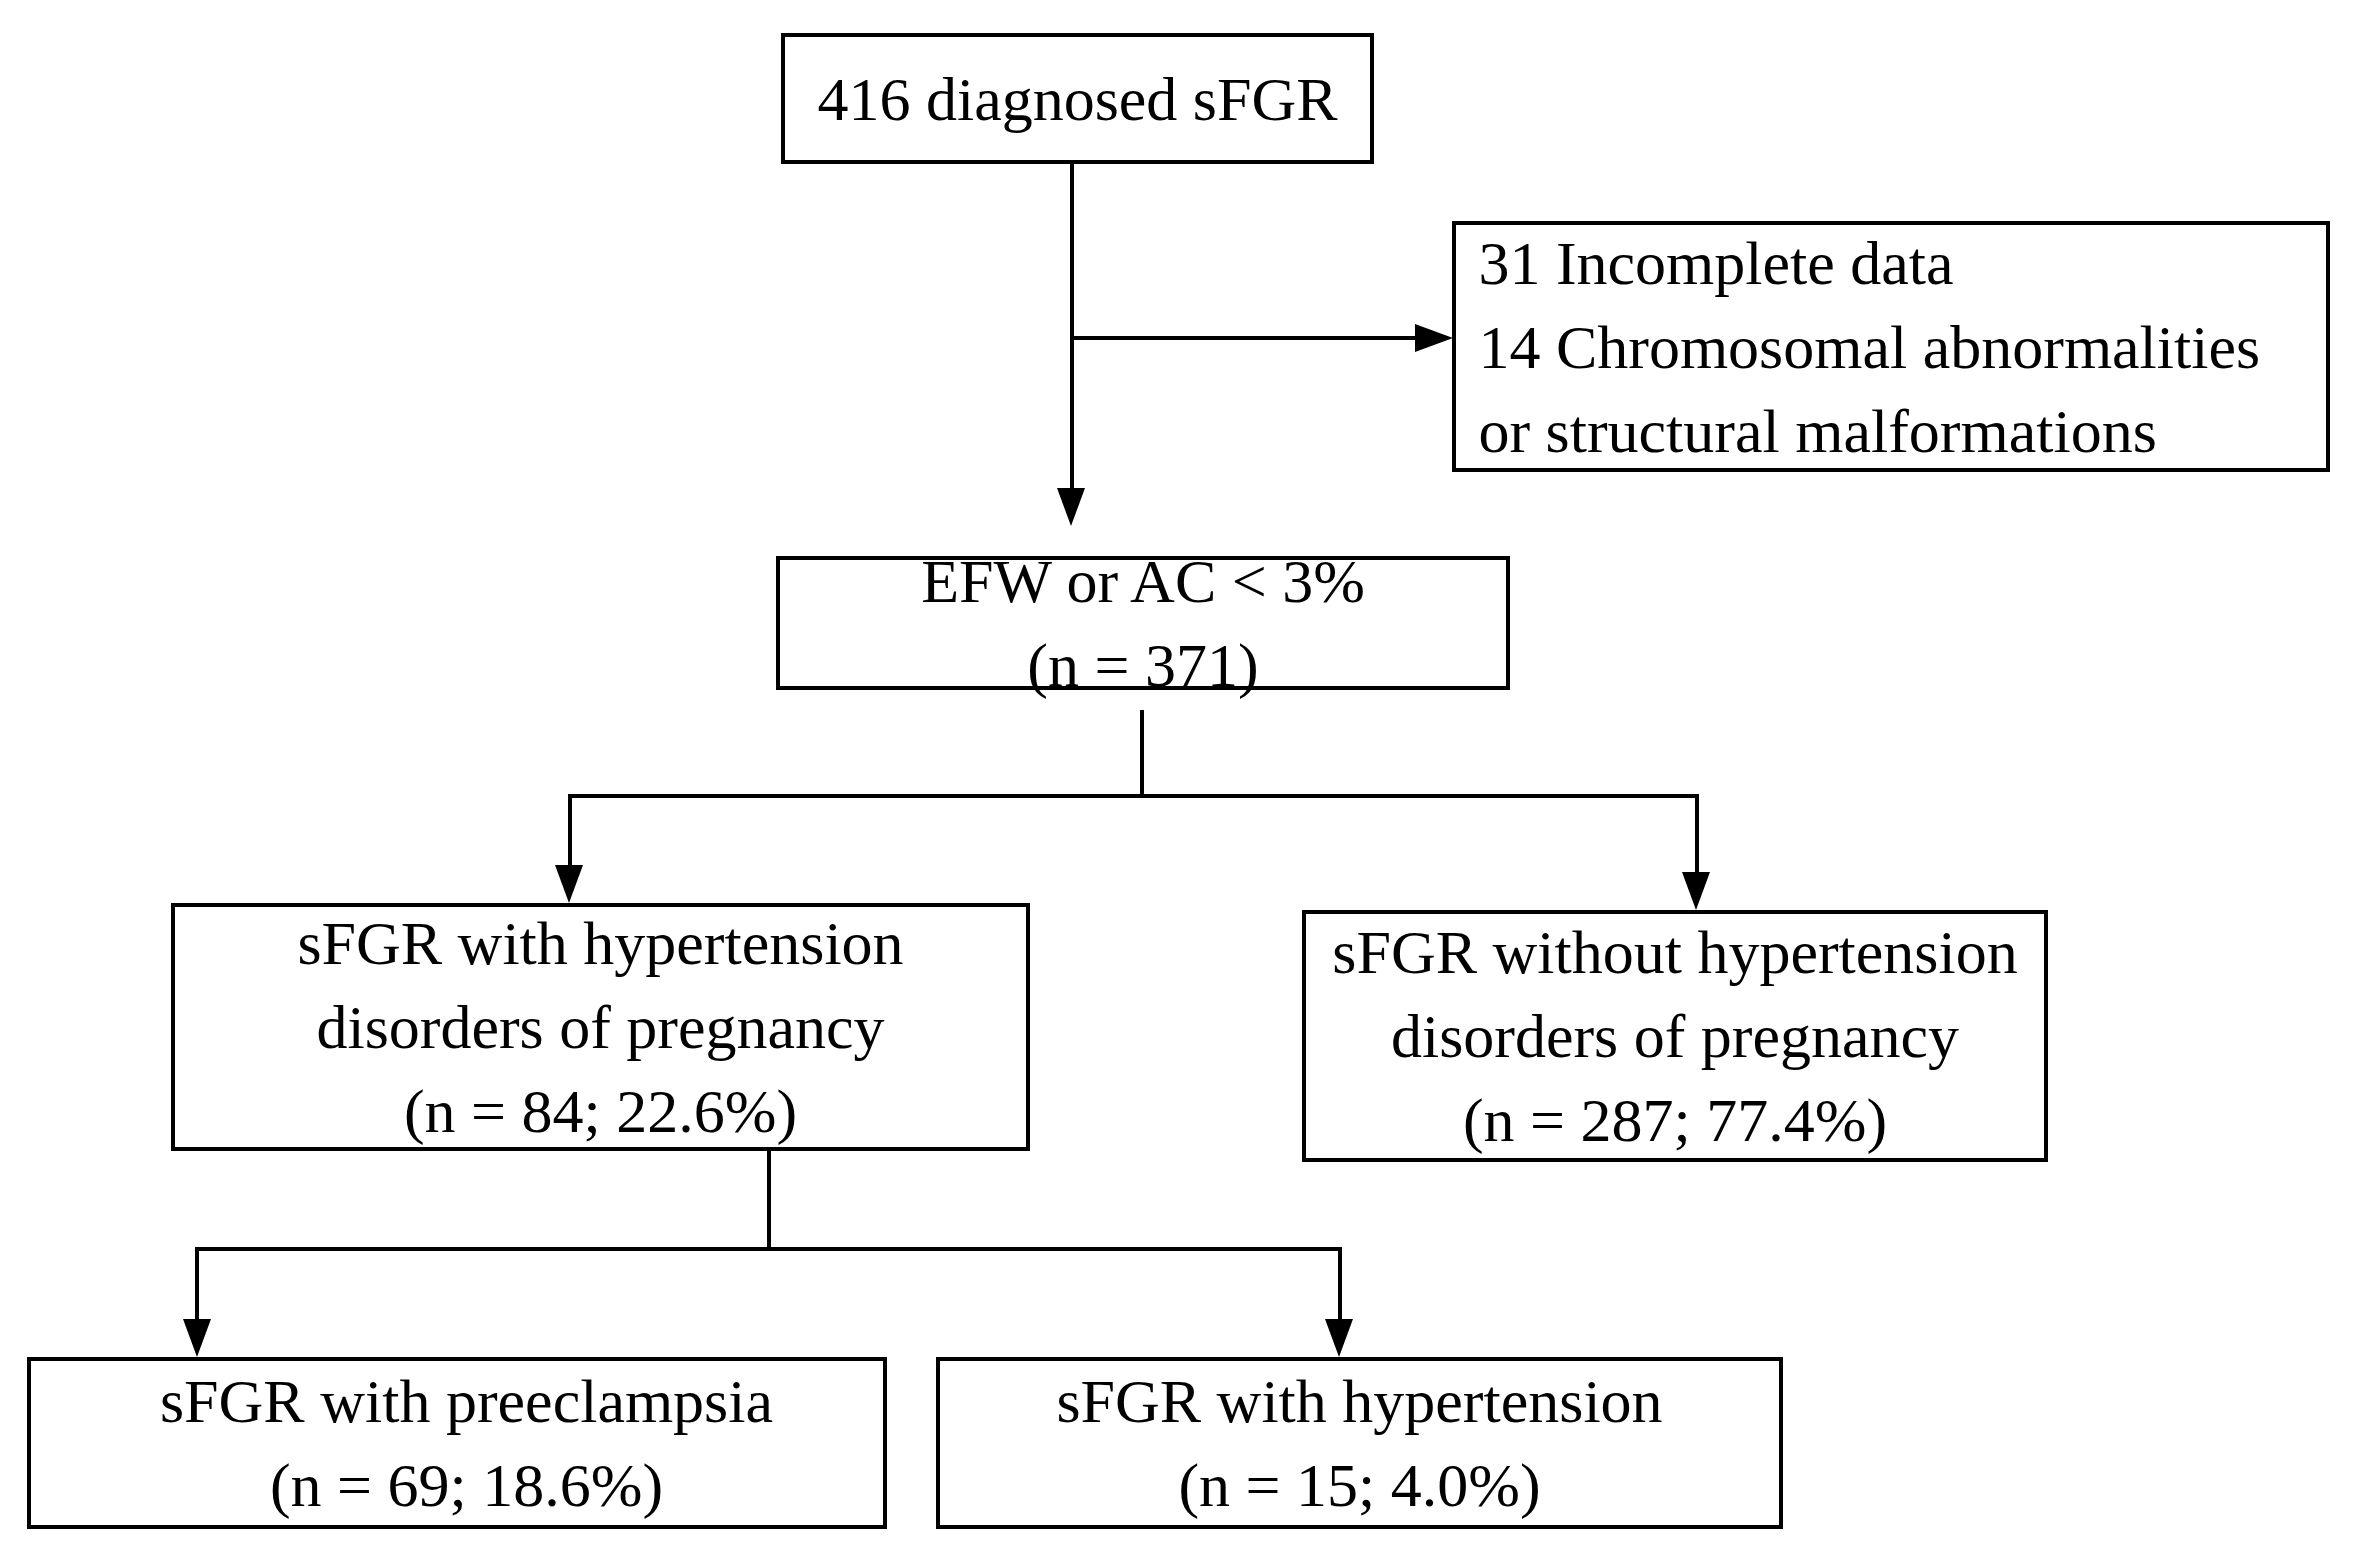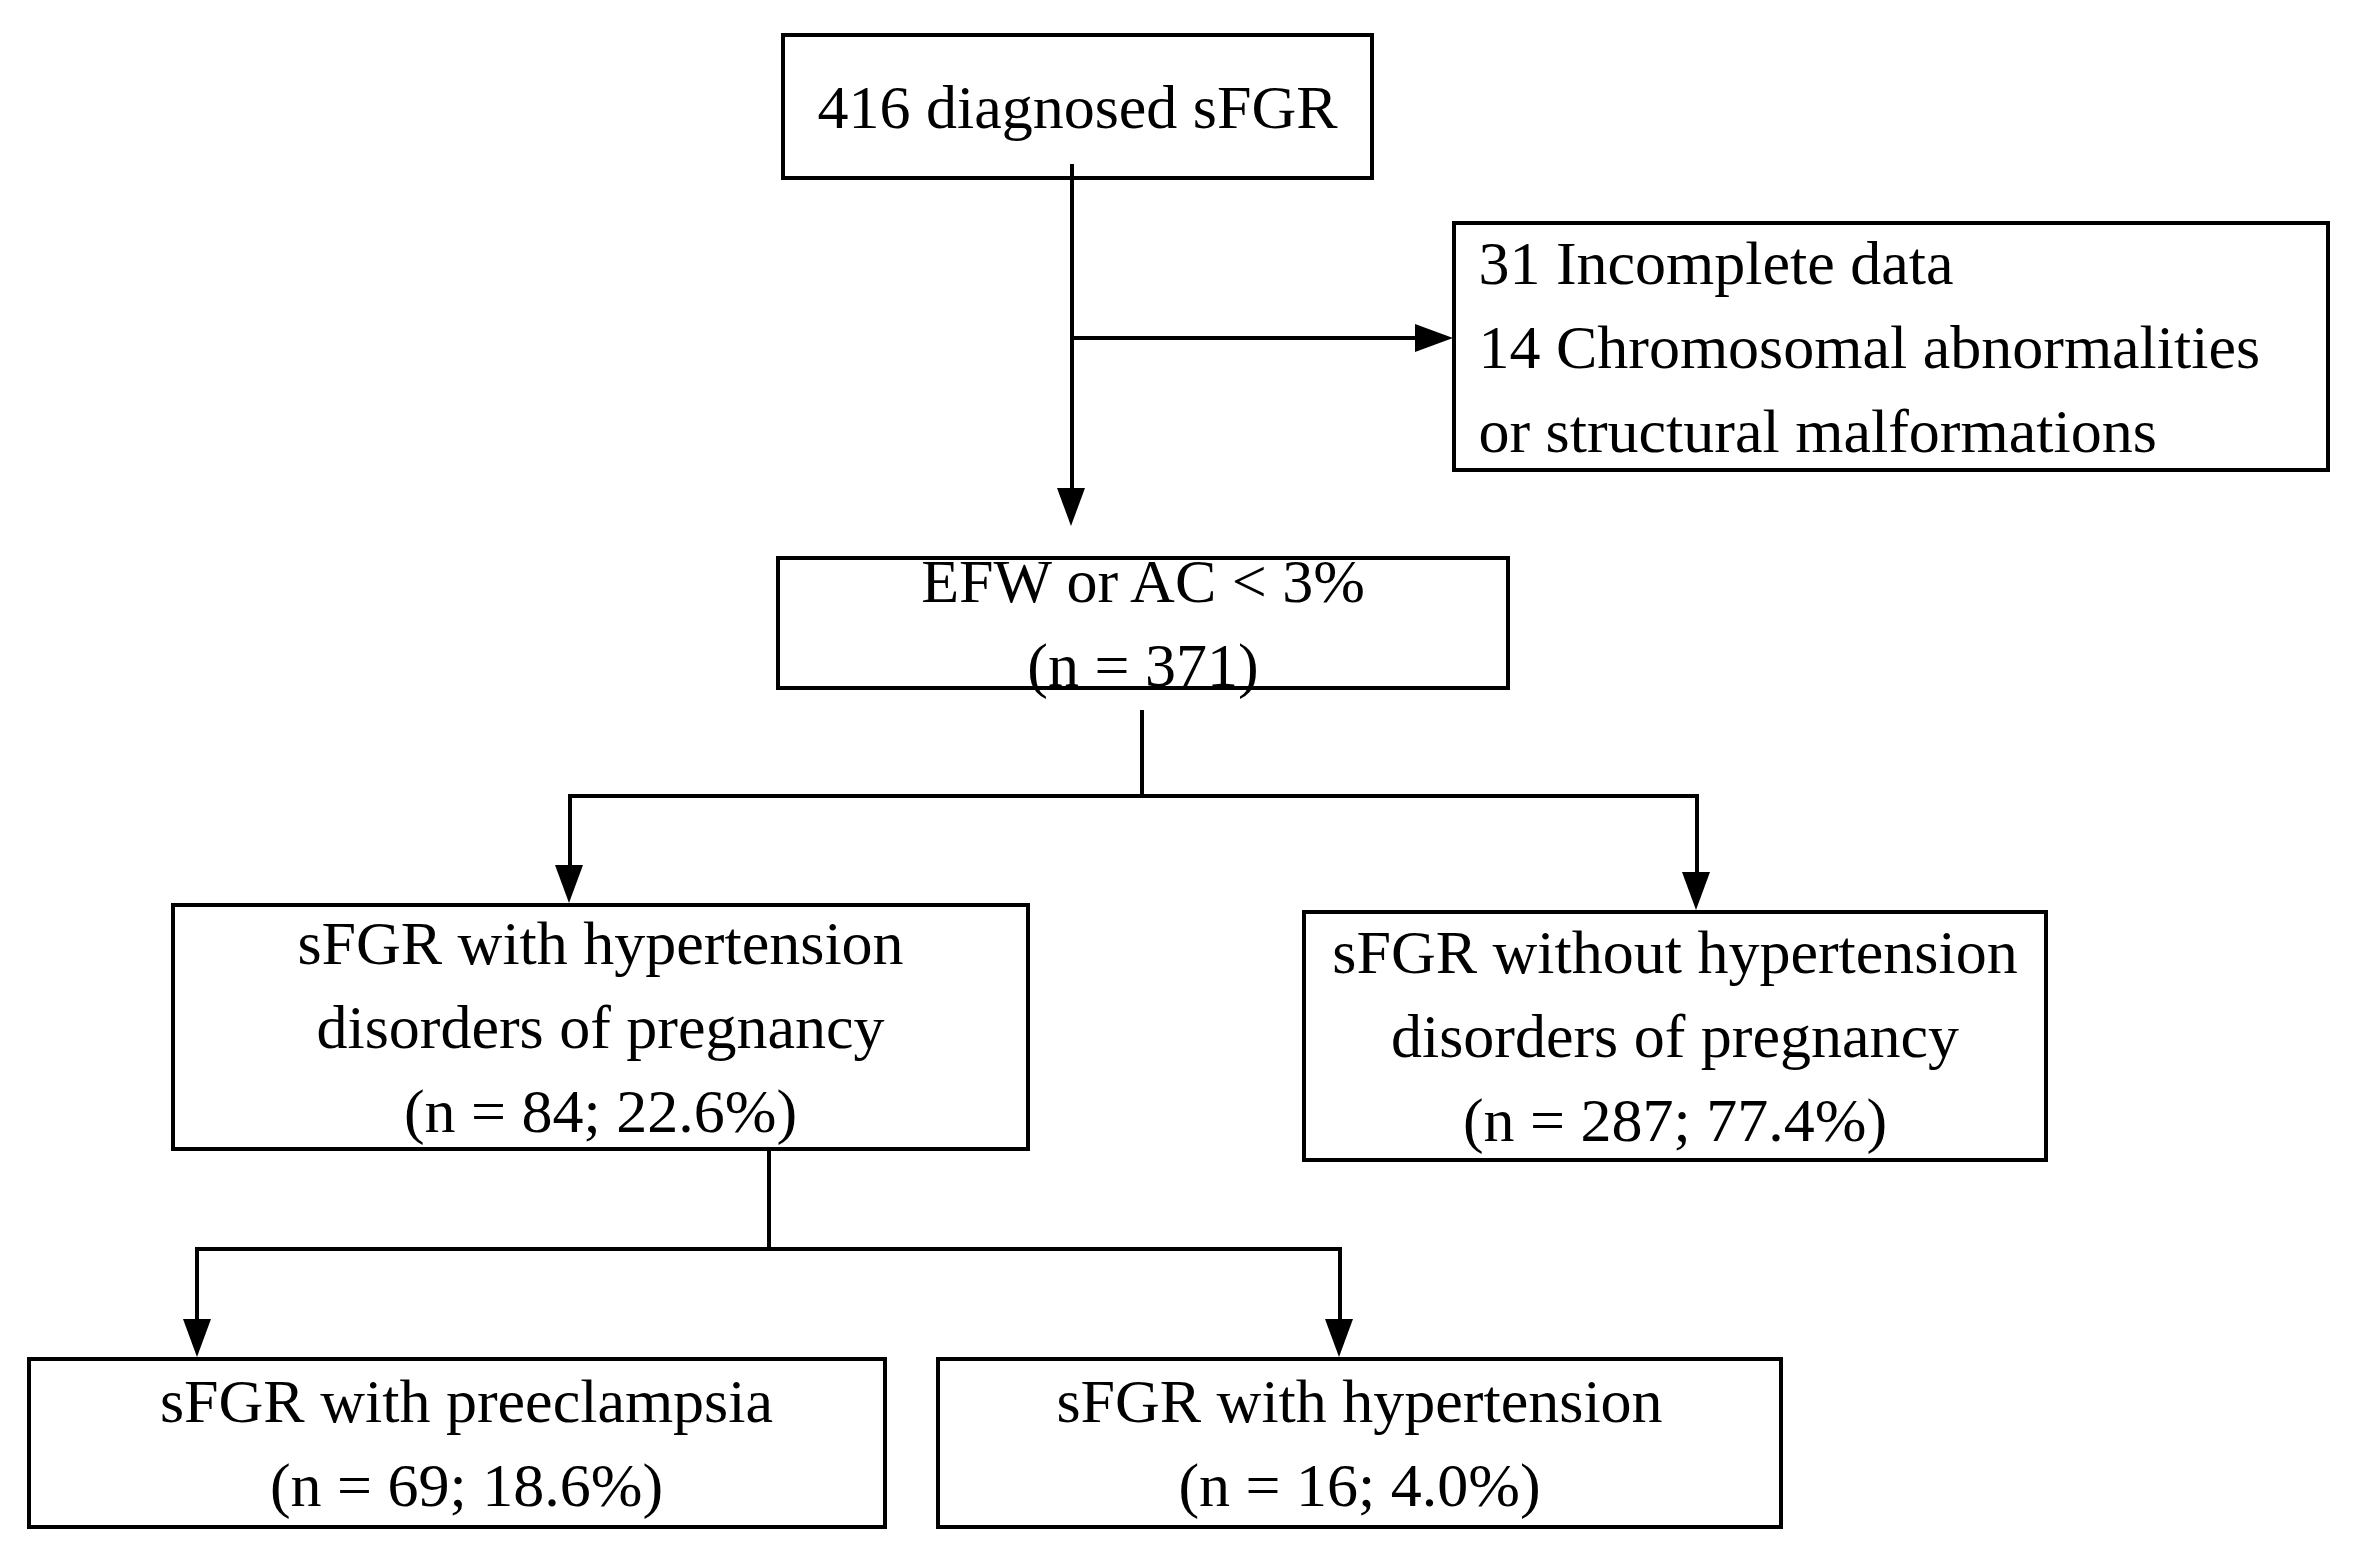--- a/index.html
+++ b/index.html
@@ -28,21 +28,21 @@
     line-height: 84px;
     text-align: center;
     white-space: nowrap;
   }
   .node.align-left {
     align-items: flex-start;
     text-align: left;
     padding-left: 22.4px;
     margin-top: 44px;
   }
-  .node-diagnosed     { left: 781px; top: 33px;   width: 593px; height: 147px; }
+  .node-diagnosed     { left: 781px; top: 33px;   width: 593px; height: 131px; }
   .node-excluded      { left: 1452px; top: 177px;  width: 878px; height: 251px; }
   .node-efw           { left: 776px; top: 556px;  width: 734px; height: 134px; }
   .node-hdp           { left: 171px;  top: 903px; width: 859px; height: 248px; }
   .node-no-hdp        { left: 1302px; top: 910px; width: 746px; height: 252px; }
   .node-preeclampsia  { left: 27px;   top: 1357px; width: 860px; height: 172px; padding-left: 19px; }
   .node-hypertension  { left: 936px; top: 1357px; width: 847px; height: 172px; }
 
   .conn {
     position: absolute;
     background: #000000;
@@ -114,21 +114,21 @@
     <div>(n = 287; 77.4%)</div>
   </div>
 
   <div class="node node-preeclampsia">
     <div>sFGR with preeclampsia</div>
     <div>(n = 69; 18.6%)</div>
   </div>
 
   <div class="node node-hypertension">
     <div>sFGR with hypertension</div>
-    <div>(n = 16; 4.0%)</div>
+    <div>(n = 15; 4.0%)</div>
   </div>
 
   <div class="conn stem1"></div>
   <div class="conn branchE"></div>
   <div class="conn stem2"></div>
   <div class="conn split1"></div>
   <div class="conn drop1L"></div>
   <div class="conn drop1R"></div>
   <div class="conn stem3"></div>
   <div class="conn split2"></div>

